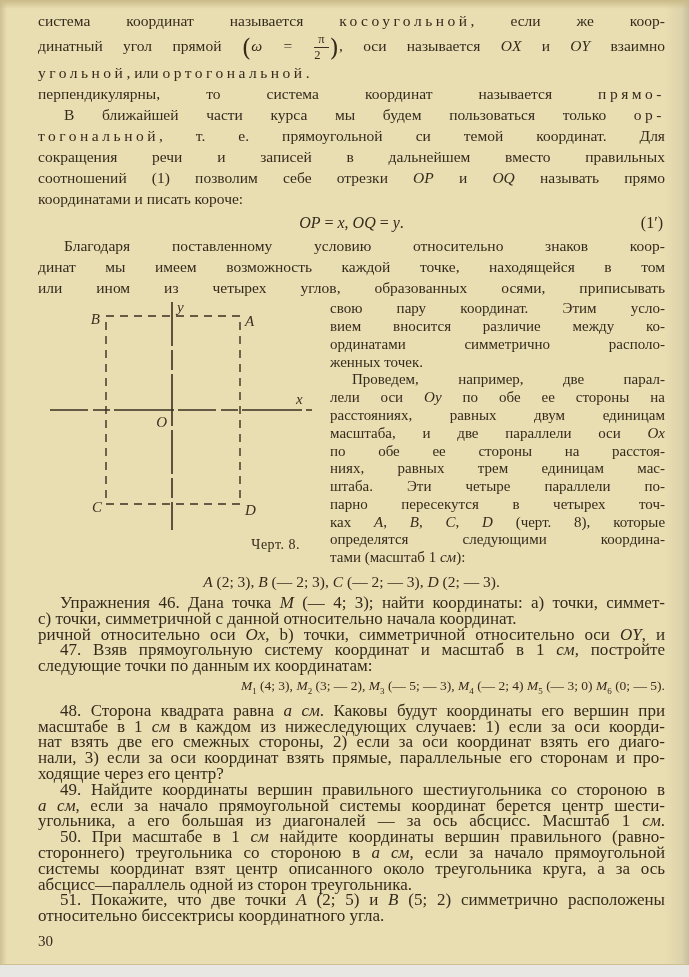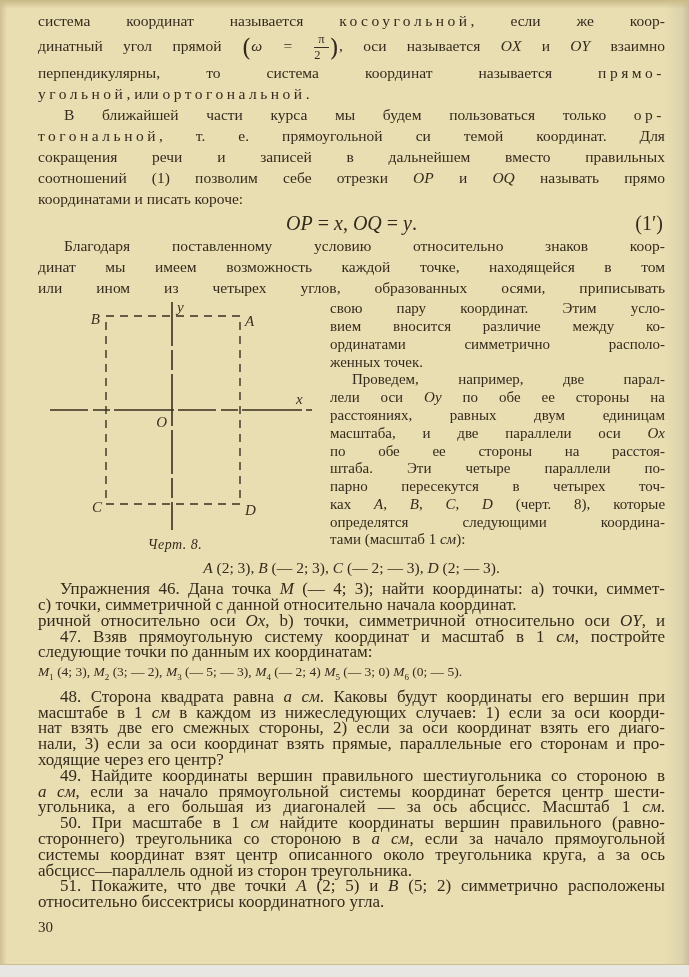--- a/index.html
+++ b/index.html
@@ -22,49 +22,49 @@
   .ind{text-indent:26px;}
   .sp{letter-spacing:3.5px;}
   .i{font-style:italic;}
   .tall{line-height:30px;}
   .bp{font-size:24px;line-height:0;vertical-align:-5px;font-family:"DejaVu Serif",serif;}
   .math-group{white-space:nowrap;}
   .frac{display:inline-block;vertical-align:-8px;text-align:center;font-size:12.5px;line-height:1.05;margin:0 1px;}
   .frac .num{display:block;padding:0 4px 1px;border-bottom:1.2px solid #3a2f20;}
   .frac .den{display:block;padding-top:1px;}
   sub{font-size:9px;}
-  .formula-row{position:relative;text-align:center;font-size:20px;line-height:22px;margin:3px 0 1px;}
+  .formula-row{position:relative;text-align:center;font-size:16px;line-height:22px;margin:3px 0 1px;}
   .formula-tag{position:absolute;right:2px;top:0;}
   .figrow{display:flex;margin-top:2px;}
   .figure{width:292px;flex:none;padding-left:12px;box-sizing:border-box;}
   .figure svg{display:block;}
-  .fig-caption{width:250px;text-align:center;margin-top:5px;font-size:14px;letter-spacing:0.5px;font-style:italic;}
+  .fig-caption{width:250px;text-align:right;margin-top:5px;font-size:14px;letter-spacing:0.5px;}
   .right-col{flex:1;min-width:0;}
   .right-col .line{font-size:15px;line-height:17.8px;}
   .right-col .ind{text-indent:22px;}
   .coords .line{text-align:center;font-size:15.5px;line-height:21px;margin:4px 0 3px;}
   .ex .line{font-size:17px;line-height:15.8px;}
   .ex .ind{text-indent:22px;}
-  .mline{text-align:left;font-size:13.5px !important;line-height:21px !important;margin:1px 0;}
+  .mline{text-align:right;font-size:13.5px !important;line-height:21px !important;margin:1px 0;}
   .page-num{margin-top:9px;font-size:15px;}
   .scan-strip{position:absolute;left:0;right:0;bottom:0;height:12px;background:#e8e7e3;border-top:1px solid #cdbf92;}
   .fig-label{font-style:italic;font-size:15px;fill:#3a2f20;font-family:"Liberation Serif","DejaVu Serif",serif;}
 </style>
 </head>
 <body>
 
 <div class="page">
   <div class="content">
 
     <div id="blocks-top">
         <div class="pblock">
           <div class="line just"><span>система координат называется </span><span class="sp">косоугольной</span><span>, если же коор-</span></div>
           <div class="line just tall"><span>динатный угол прямой </span><span class="math-group"><span class="bp">(</span><span class="i">ω = </span><span class="frac"><span class="num">π</span><span class="den">2</span></span><span class="bp">)</span></span><span>, оси называется </span><span class="i ">OX</span><span> и </span><span class="i ">OY</span><span> взаимно</span></div>
+          <div class="line"><span class="sp">угольной</span><span>, или </span><span class="sp">ортогональной</span><span>.</span></div>
           <div class="line just"><span>перпендикулярны, то система координат называется </span><span class="sp">прямо-</span></div>
-          <div class="line"><span class="sp">угольной</span><span>, или </span><span class="sp">ортогональной</span><span>.</span></div>
         </div>
         <div class="pblock">
           <div class="line just ind"><span>В ближайшей части курса мы будем пользоваться только </span><span class="sp">ор-</span></div>
           <div class="line just"><span class="sp">тогональной</span><span>, т. е. прямоугольной си темой координат. Для</span></div>
           <div class="line just"><span>сокращения речи и записей в дальнейшем вместо правильных</span></div>
           <div class="line just"><span>соотношений (1) позволим себе отрезки </span><span class="i ">OP</span><span> и </span><span class="i ">OQ</span><span> называть прямо</span></div>
           <div class="line"><span>координатами и писать короче:</span></div>
         </div>
         <div class="formula-row"><span><span class="i ">OP</span><span> = </span><span class="i ">x</span><span>, </span><span class="i ">OQ</span><span> = </span><span class="i ">y</span><span>.</span></span><span class="formula-tag">(1′)</span></div>
         <div class="pblock">
@@ -96,20 +96,21 @@
       <div class="right-col" id="right-col">
           <div class="line just"><span>свою пару координат. Этим усло-</span></div>
           <div class="line just"><span>вием вносится различие между ко-</span></div>
           <div class="line just"><span>ординатами симметрично располо-</span></div>
           <div class="line"><span>женных точек.</span></div>
           <div class="line just ind"><span>Проведем, например, две парал-</span></div>
           <div class="line just"><span>лели оси </span><span class="i ">Oy</span><span> по обе ее стороны на</span></div>
           <div class="line just"><span>расстояниях, равных двум единицам</span></div>
           <div class="line just"><span>масштаба, и две параллели оси </span><span class="i ">Ox</span></div>
           <div class="line just"><span>по обе ее стороны на расстоя-</span></div>
+          <div class="line just"><span>ниях, равных трем единицам мас-</span></div>
           <div class="line just"><span>штаба. Эти четыре параллели по-</span></div>
           <div class="line just"><span>парно пересекутся в четырех точ-</span></div>
           <div class="line just"><span>ках </span><span class="i ">A</span><span>, </span><span class="i ">B</span><span>, </span><span class="i ">C</span><span>, </span><span class="i ">D</span><span> (черт. 8), которые</span></div>
           <div class="line just"><span>определятся следующими координа-</span></div>
           <div class="line"><span>тами (масштаб 1 </span><span class="i ">см</span><span>):</span></div>
         </div>
     </div>
 
     <div id="blocks-bottom">
         <div class="pblock coords">

